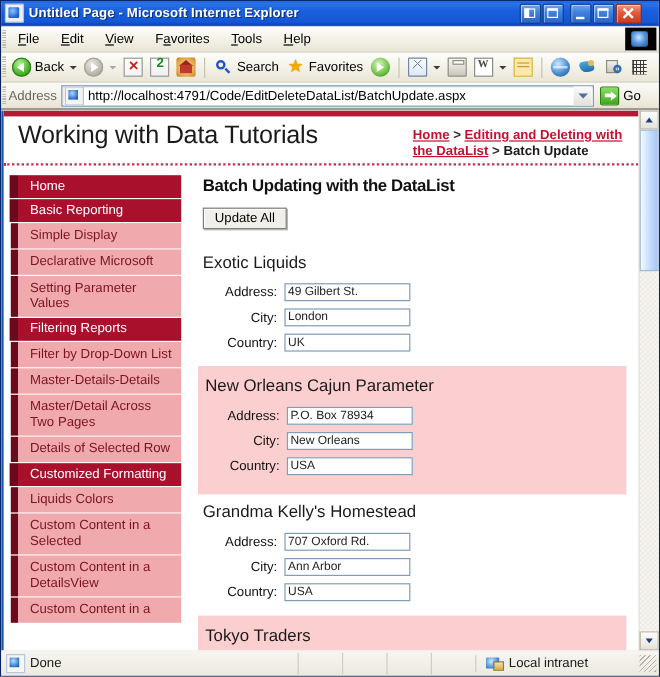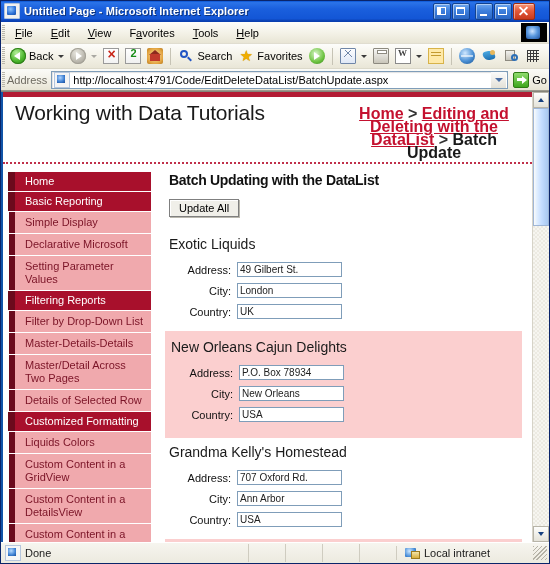--- a/index.html
+++ b/index.html
@@ -147,21 +147,21 @@
   .ico.grid{}
   .ico.grid:after{content:"";position:absolute;left:2px;top:2px;width:12px;height:12px;
     background:repeating-linear-gradient(to right,#3a3a3a 0 1px,transparent 1px 3px),
                repeating-linear-gradient(to bottom,#3a3a3a 0 1px,transparent 1px 3px);}
   .caret{width:0;height:0;border-left:3px solid transparent;border-right:3px solid transparent;border-top:3px solid #3a3a3a;margin:0 3px 0 2px;}
 
   
   .addrbar{
     height:21px;flex:0 0 21px;
     background:linear-gradient(to bottom,#fbfbf8 0%,#f2f0e6 55%,#e7e4d4 100%);
-    display:flex;align-items:center;padding-left:6px;padding-right:2px;
+    display:flex;align-items:center;padding-left:6px;padding-right:15px;
     border-bottom:1px solid #9d9a8e;position:relative;
   }
   .addrbar:before{
     content:"";position:absolute;left:1px;top:3px;bottom:3px;width:3px;
     background:repeating-linear-gradient(to bottom,#b9b6aa 0 1px,transparent 1px 2px);
   }
   .addr-label{font-size:11px;color:#6d6a60;margin-right:4px;}
   .addr-field{
     flex:1;height:18px;background:#fff;border:1px solid #7f9db9;
     display:flex;align-items:center;padding:0 1px;box-sizing:border-box;
@@ -199,21 +199,21 @@
     display:flex;align-items:flex-start;justify-content:space-between;
     padding:4px 8px 3px 12px;
     border-bottom:2px dotted #c0304a;
   }
   .site-title{
     font-size:21px;color:#1a1a1a;font-weight:normal;
     font-family:"Liberation Sans",sans-serif;letter-spacing:-.2px;
     white-space:nowrap;
   }
   .crumbs{
-    font-size:16px;font-weight:bold;color:#1a1a1a;text-align:center;
+    font-size:11px;font-weight:bold;color:#1a1a1a;text-align:left;
     width:180px;line-height:13px;padding-top:6px;
   }
   .crumbs a{color:#c4112f;text-decoration:underline;}
   .crumbs .sep{color:#333;font-weight:bold;}
   .crumbs .cur{color:#1a1a1a;}
 
   .body-cols{display:flex;align-items:flex-start;}
   
   .sidebar{width:148px;flex:0 0 148px;padding:8px 0 0 12px;box-sizing:border-box;}
   .nav-section{position:relative;margin-bottom:0;}
@@ -460,21 +460,21 @@
             <div class="nav-head">Filtering Reports</div>
             <div class="nav-item">Filter by Drop-Down List</div>
             <div class="nav-item">Master-Details-Details</div>
             <div class="nav-item">Master/Detail Across Two Pages</div>
             <div class="nav-item">Details of Selected Row</div>
           </div>
 
           <div class="nav-section">
             <div class="nav-head">Customized Formatting</div>
             <div class="nav-item">Liquids Colors</div>
-            <div class="nav-item">Custom Content in a GridView</div>
+            <div class="nav-item">Custom Content in a Selected</div>
             <div class="nav-item">Custom Content in a DetailsView</div>
             <div class="nav-item">Custom Content in a</div>
           </div>
 
         </div>
 
         <div class="content">
           <h1>Batch Updating with the DataList</h1>
 
           <button class="update-btn">Update All</button>
@@ -491,21 +491,21 @@
               <input class="fld-inp" type="text" value="London" style="">
             </div>
             <div class="fld">
               <span class="fld-lbl">Country:</span>
               <input class="fld-inp" type="text" value="UK" style="">
             </div>
           </div>
 
           
           <div class="rec alt">
-            <div class="rec-name">New Orleans Cajun Delights</div>
+            <div class="rec-name">New Orleans Cajun Parameter</div>
             <div class="fld">
               <span class="fld-lbl">Address:</span>
               <input class="fld-inp" type="text" value="P.O. Box 78934" style="">
             </div>
             <div class="fld">
               <span class="fld-lbl">City:</span>
               <input class="fld-inp" type="text" value="New Orleans" style="">
             </div>
             <div class="fld">
               <span class="fld-lbl">Country:</span>

